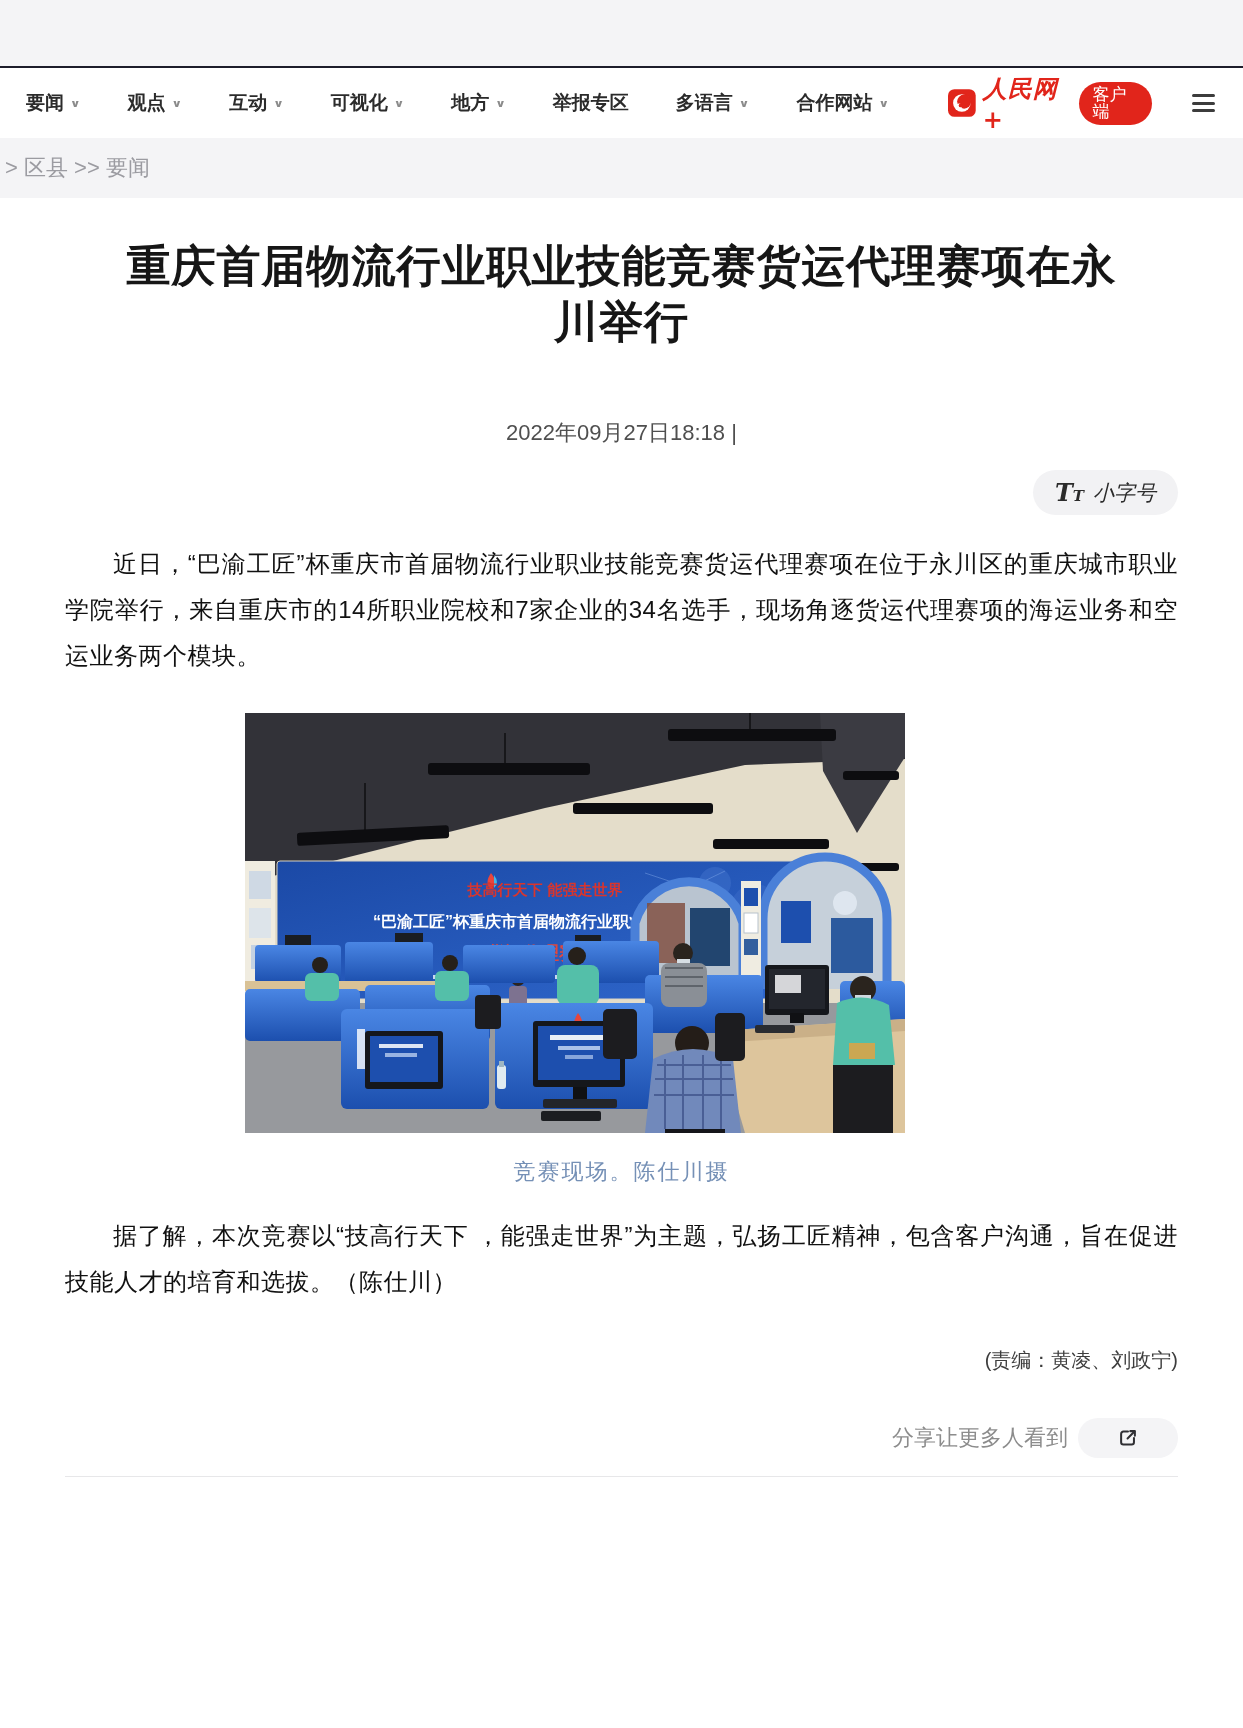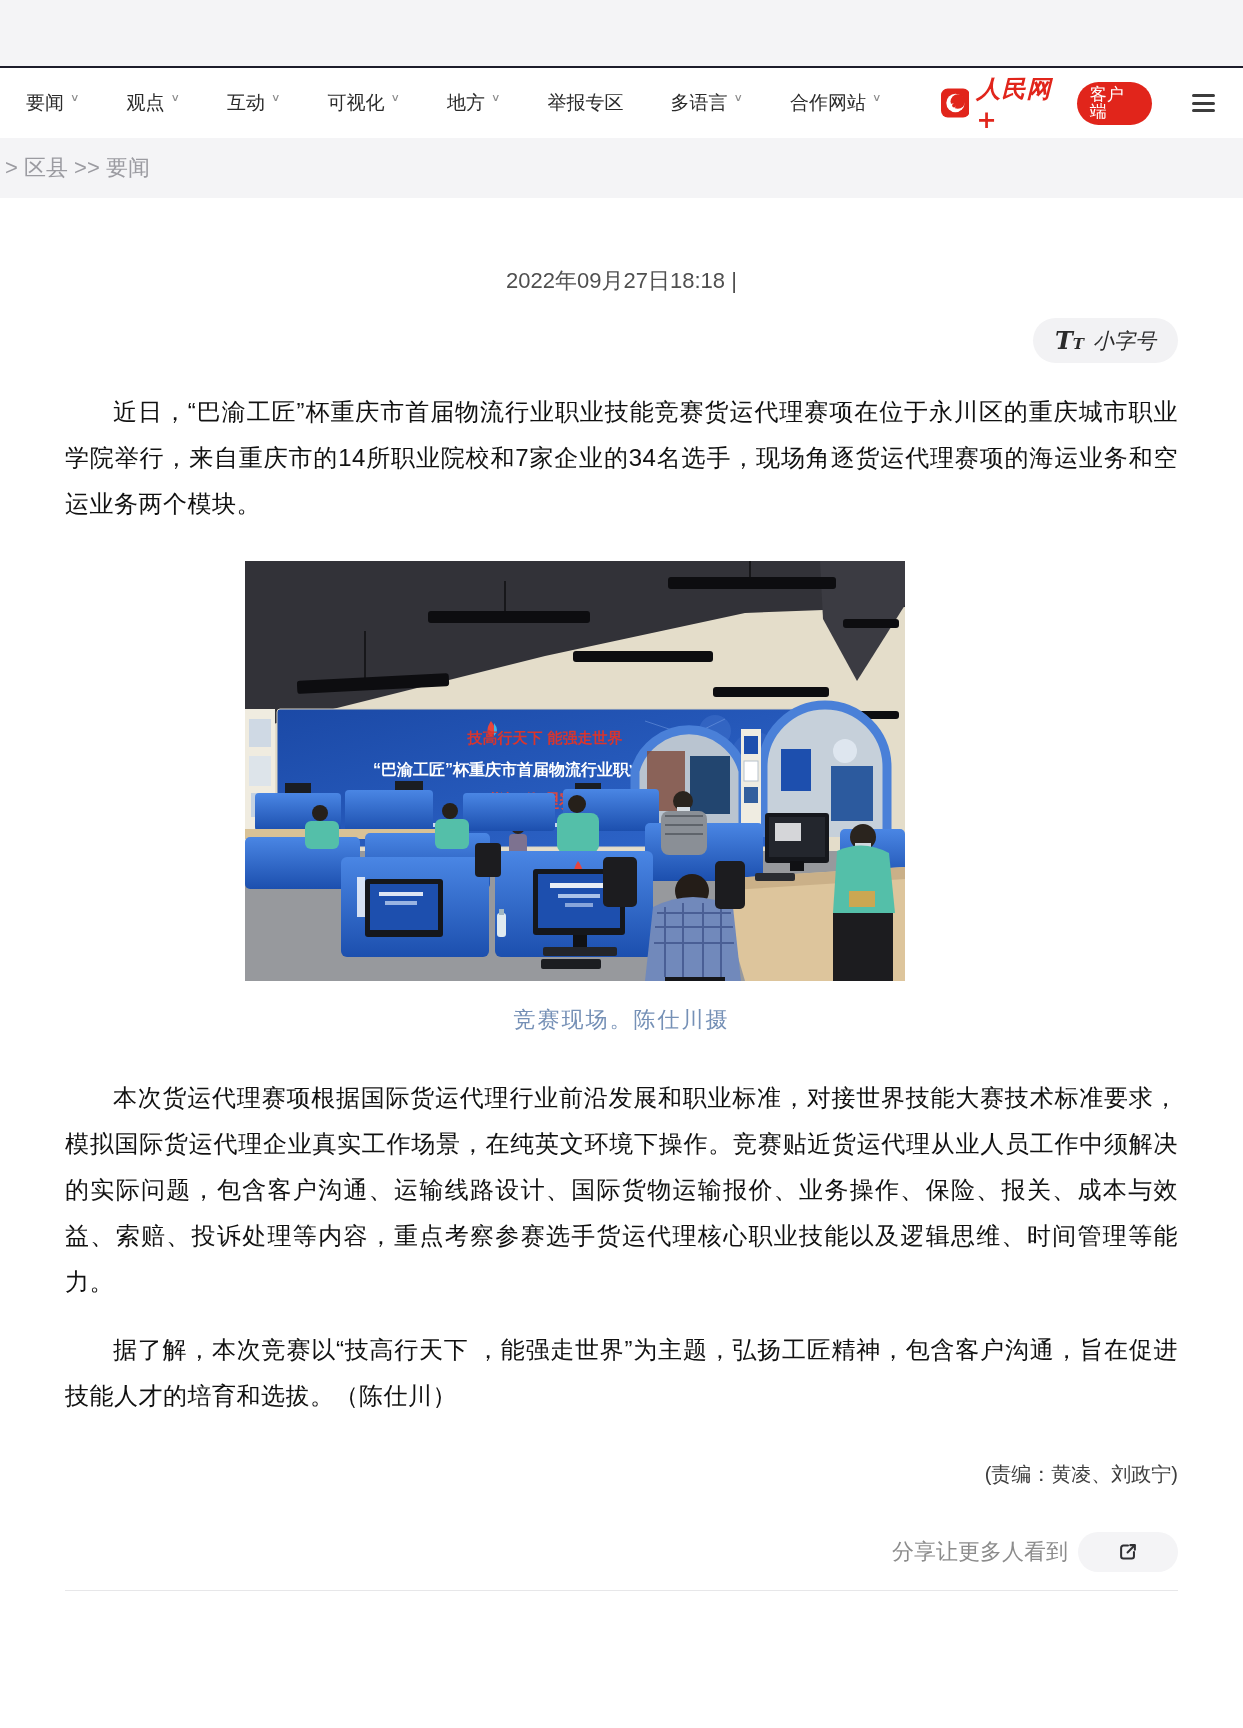--- a/index.html
+++ b/index.html
@@ -6,21 +6,21 @@
   html,body { background:#ffffff; }
   body { font-family:"Liberation Sans","DejaVu Sans",sans-serif; color:#1a1a1a; }
   .page { width:1243px; height:1728px; margin:0 auto; background:#ffffff; overflow:hidden; position:relative; }
 
   
   .topbar { height:68px; background:#f4f4f6; border-bottom:2px solid #1d1d2b; }
 
   
   .navbar { height:70px; background:#ffffff; display:flex; align-items:center; padding:0 28px 0 26px; }
   .nav-items { display:flex; align-items:center; }
-  .nav-item { display:flex; align-items:flex-start; margin-right:47px; font-size:19px; color:#2b2b2b; cursor:pointer; text-decoration:none; white-space:nowrap; }
+  .nav-item { display:flex; align-items:center; margin-right:47px; font-size:19px; color:#2b2b2b; cursor:pointer; text-decoration:none; white-space:nowrap;font-weight:bold; }
   .chev { font-size:13px; color:#8b8b8b; margin-left:6px; transform:scaleY(.8); }
   .nav-right { margin-left:auto; display:flex; align-items:center;padding-left:12px; }
   .logo { display:flex; align-items:center; cursor:pointer; }
   .logo-icon { width:30px; height:30px; display:block; }
   .logo-text { font-size:24px; font-weight:bold; font-style:italic; color:#e1251b; margin:0 8px 0 7px; letter-spacing:1px; font-family:"DejaVu Serif",serif; }
   .client-badge { background:#e1251b; color:#ffffff; font-size:17px; padding:4px 13px 5px; border-radius:999px; line-height:1; }
   .burger { width:24px; height:18px; margin-left:40px; display:flex; flex-direction:column; justify-content:space-between; cursor:pointer; }
   .burger span { display:block; height:3px; background:#3c3c3c; border-radius:2px; }
 
   
@@ -114,20 +114,21 @@
           <span></span>
         </div>
     </div>
   </div>
 
   <div class="crumb-strip">
     <div class="crumb">&gt; 区县 &gt;&gt; 要闻</div>
   </div>
 
   <div class="content">
+    <h1 class="title">重庆首届物流行业职业技能竞赛货运代理赛项在永川举行</h1>
 
     <div class="date-row">2022年09月27日18:18 |</div>
 
     <div class="tools-row">
       <div class="fontsize-pill">
         <span class="tt"><span class="t1">T</span><span class="t2">T</span></span>
         <span class="fontsize-label">小字号</span>
       </div>
     </div>
 
@@ -273,21 +274,20 @@
         <rect x="254" y="348" width="5" height="6" fill="#9fb6c2"></rect>
 
         <rect x="358" y="296" width="34" height="50" rx="5" fill="#1c1c1f"></rect>
         <rect x="470" y="300" width="30" height="48" rx="5" fill="#1c1c1f"></rect>
         <rect x="230" y="282" width="26" height="34" rx="4" fill="#1c1c1f"></rect>
       </svg>
     </figure>
 
     <div class="caption">竞赛现场。陈仕川摄</div>
 
-    <p class="para" style="margin-top:40px">本次货运代理赛项根据国际货运代理行业前沿发展和职业标准，对接世界技能大赛技术标准要求，模拟国际货运代理企业真实工作场景，在纯英文环境下操作。竞赛贴近货运代理从业人员工作中须解决的实际问题，包含客户沟通、运输线路设计、国际货物运输报价、业务操作、保险、报关、成本与效益、索赔、投诉处理等内容，重点考察参赛选手货运代理核心职业技能以及逻辑思维、时间管理等能力。</p>
     <p class="para">据了解，本次竞赛以“技高行天下 ，能强走世界”为主题，弘扬工匠精神，包含客户沟通，旨在促进技能人才的培育和选拔。（陈仕川）</p>
 
     <div class="editor-note">(责编：黄凌、刘政宁)</div>
 
     <div class="share-row">
       <span class="share-label">分享让更多人看到</span>
       <div class="share-btn">
         <svg width="22" height="22" viewBox="0 0 24 24">
           <path d="M12 5 H7 a2.5 2.5 0 0 0 -2.5 2.5 v9 A2.5 2.5 0 0 0 7 19 h9 a2.5 2.5 0 0 0 2.5 -2.5 V12" fill="none" stroke="#2f2f33" stroke-width="2.2" stroke-linecap="round"></path>
           <path d="M14.5 4.5 h5 v5" fill="none" stroke="#2f2f33" stroke-width="2.2" stroke-linecap="round" stroke-linejoin="round"></path>

